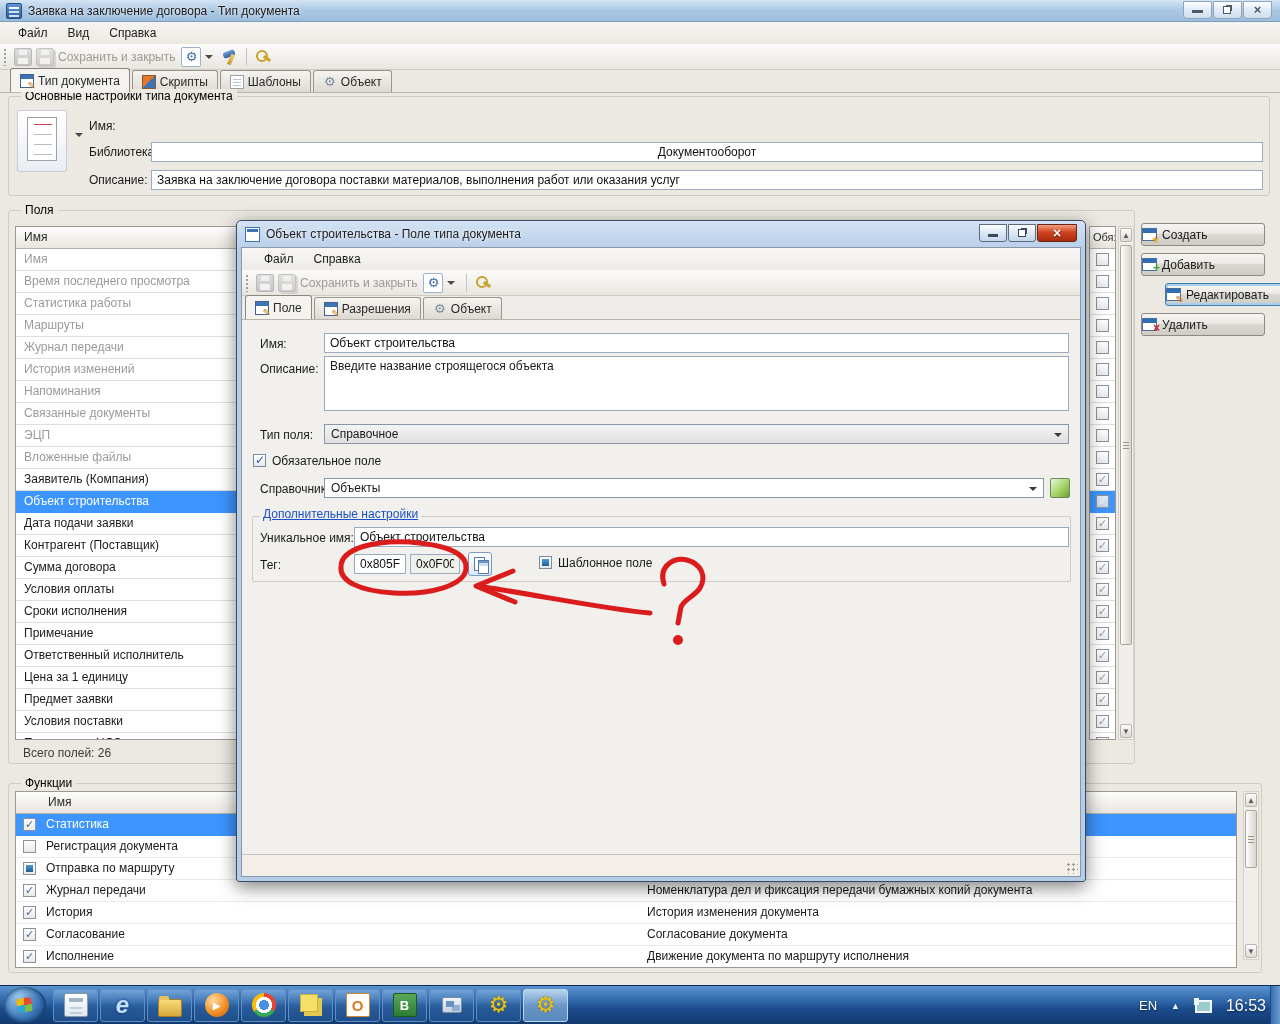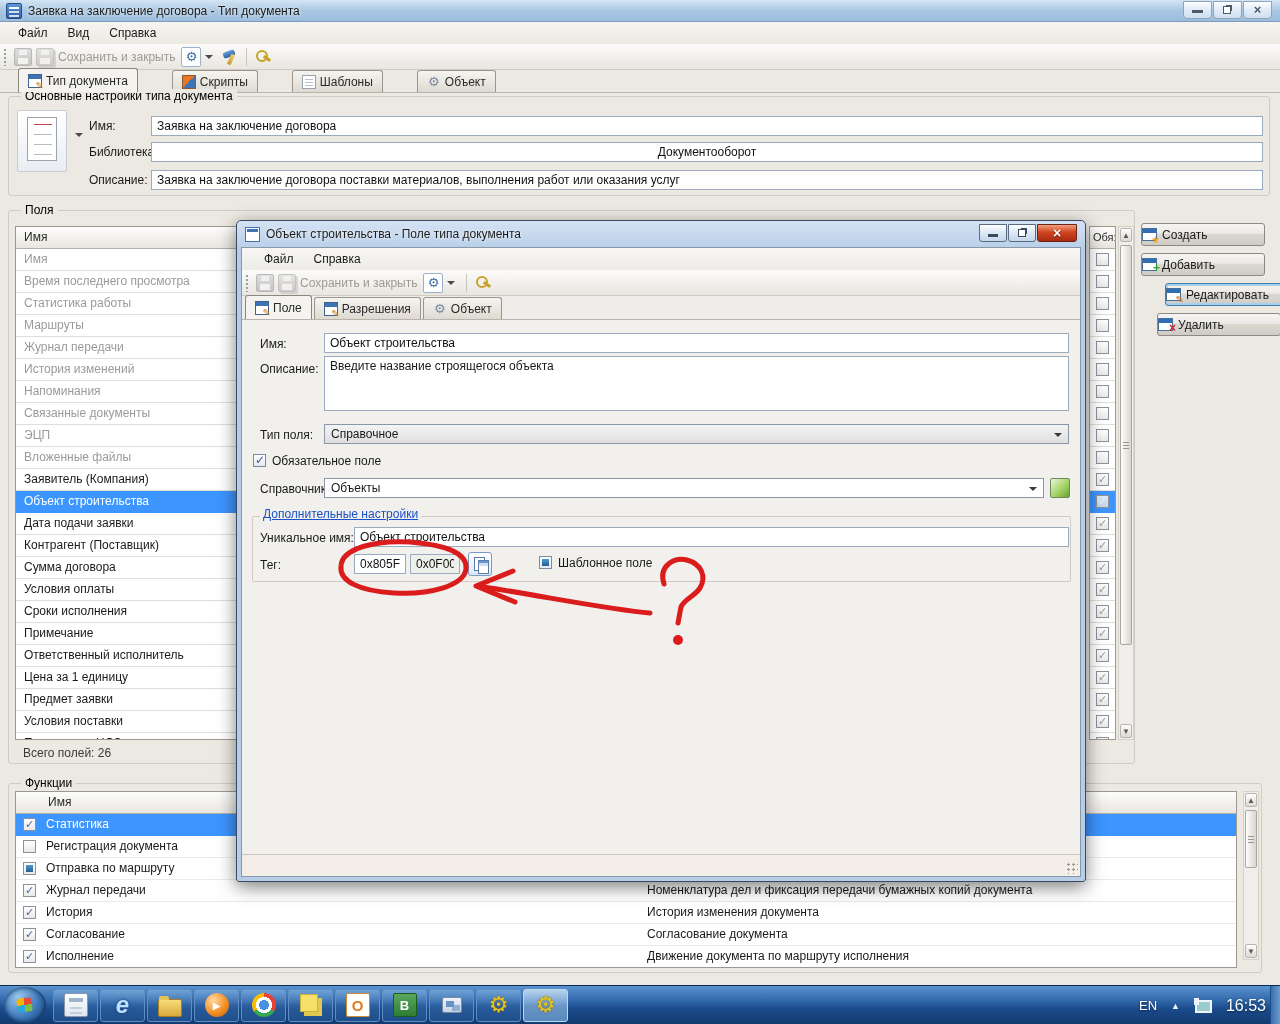--- a/index.html
+++ b/index.html
@@ -38,21 +38,21 @@
   .dd-arrow { width:0; height:0; border-left:4px solid transparent; border-right:4px solid transparent; border-top:4px solid #4a4a4a; margin:0 6px 0 4px; }
   .hammer { position:relative; }
   .hammer::before { content:""; position:absolute; left:2px; top:3px; width:12px; height:6px; background:linear-gradient(#6aa0d8,#2e5f9b); border-radius:2px; transform:rotate(-20deg); }
   .hammer::after { content:""; position:absolute; left:8px; top:6px; width:4px; height:11px; background:linear-gradient(#f0d070,#c09a30); transform:rotate(25deg); }
   .tsep { width:1px; height:18px; background:#c9c5bd; margin:0 5px; }
   .keypen { position:relative; }
   .keypen::before { content:""; position:absolute; left:2px; top:2px; width:8px; height:8px; border:2px solid #c8a226; border-radius:50%; }
   .keypen::after { content:""; position:absolute; left:9px; top:9px; width:8px; height:3px; background:#c8a226; transform:rotate(35deg); }
 
   .tabstrip { display:flex; align-items:flex-end; }
-  #main-tabstrip { left:0; top:70px; width:1280px; height:23px; border-bottom:1px solid #b8b4ac; background:#ece9e2; padding-left:18px;gap:32px; }
+  #main-tabstrip { left:0; top:70px; width:1280px; height:23px; border-bottom:1px solid #b8b4ac; background:#ece9e2; padding-left:10px; }
   .tab { display:flex; align-items:center; gap:4px; height:22px; padding:0 9px; margin-right:2px;
     border:1px solid #9a968e; border-bottom:none; border-radius:3px 3px 0 0;
     background:linear-gradient(#f6f4f0,#dedad2); color:#2a2a2a; }
   .tab.active { background:#f5f3ef; height:24px; border-color:#8a867e; position:relative; z-index:2; }
   .tabico { width:14px; height:14px; display:inline-block; position:relative; }
   .ico-document-type,.ico-field,.ico-permissions { background:linear-gradient(#3f74b4 0 4px,#fff 4px); border:1px solid #41628e; }
   .ico-document-type::after,.ico-field::after,.ico-permissions::after { content:"✎"; position:absolute; right:-3px; bottom:-4px; font-size:10px; color:#c8841e; }
   .ico-scripts { background:linear-gradient(135deg,#e8762a 0 50%,#3f74b4 50%); border:1px solid #8a5a2e; }
   .ico-templates { background:#fff; border:1px solid #9aa2ac; }
   .ico-templates::after { content:""; position:absolute; left:2px; top:3px; right:2px; height:1px; background:#b9c2cc; box-shadow:0 3px 0 #b9c2cc,0 6px 0 #b9c2cc; }
@@ -251,21 +251,20 @@
       </div>
     </div>
 
   <div class="abs groupbox" id="group-settings">
     <span class="gb-label plain">Основные настройки типа документа</span>
     <div class="abs" id="doctype-icon">
         <span class="page"></span>
       </div>
     <span class="abs dd-arrow" id="doctype-arrow"></span>
     <span class="form-label" style="top:22px">Имя:</span>
-    <input class="tb-input" style="top: 19px;" value="Заявка на заключение договора">
     <span class="form-label" style="top:48px">Библиотека:</span>
     <input class="tb-input" style="top: 45px; text-align: center;" value="Документооборот">
     <span class="form-label" style="top:76px">Описание:</span>
     <input class="tb-input" style="top: 73px;" value="Заявка на заключение договора поставки материалов, выполнения работ или оказания услуг">
   </div>
 
   <div class="abs groupbox" id="group-fields">
     <span class="gb-label plain">Поля</span>
     <div class="abs" id="fields-list">
       <div class="list-header">Имя</div>
@@ -383,21 +382,21 @@
         <span>Создать</span>
       </div>
       <div class="act-btn" style="top: 253px;">
         <span class="aico aico-add"></span>
         <span>Добавить</span>
       </div>
       <div class="act-btn focused" style="top: 283px; margin-left: 24px;">
         <span class="aico aico-edit"></span>
         <span>Редактировать</span>
       </div>
-      <div class="act-btn" style="top: 313px; margin-left: 16px;">
+      <div class="act-btn" style="top: 313px;">
         <span class="aico aico-delete"></span>
         <span>Удалить</span>
       </div>
     </div>
 
   <div class="abs groupbox" id="group-functions">
     <span class="gb-label plain">Функции</span>
     <div class="abs" id="fn-list">
       <div class="list-header" style="padding-left:32px">Имя</div>
       <div>

